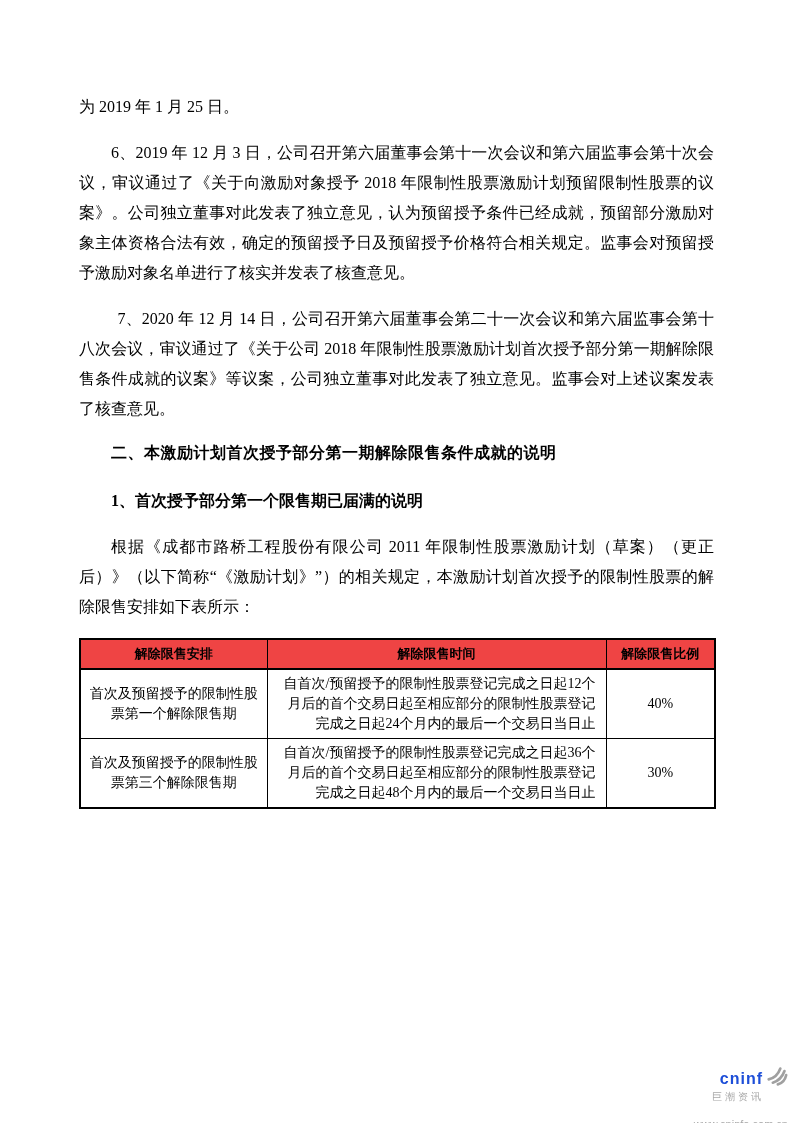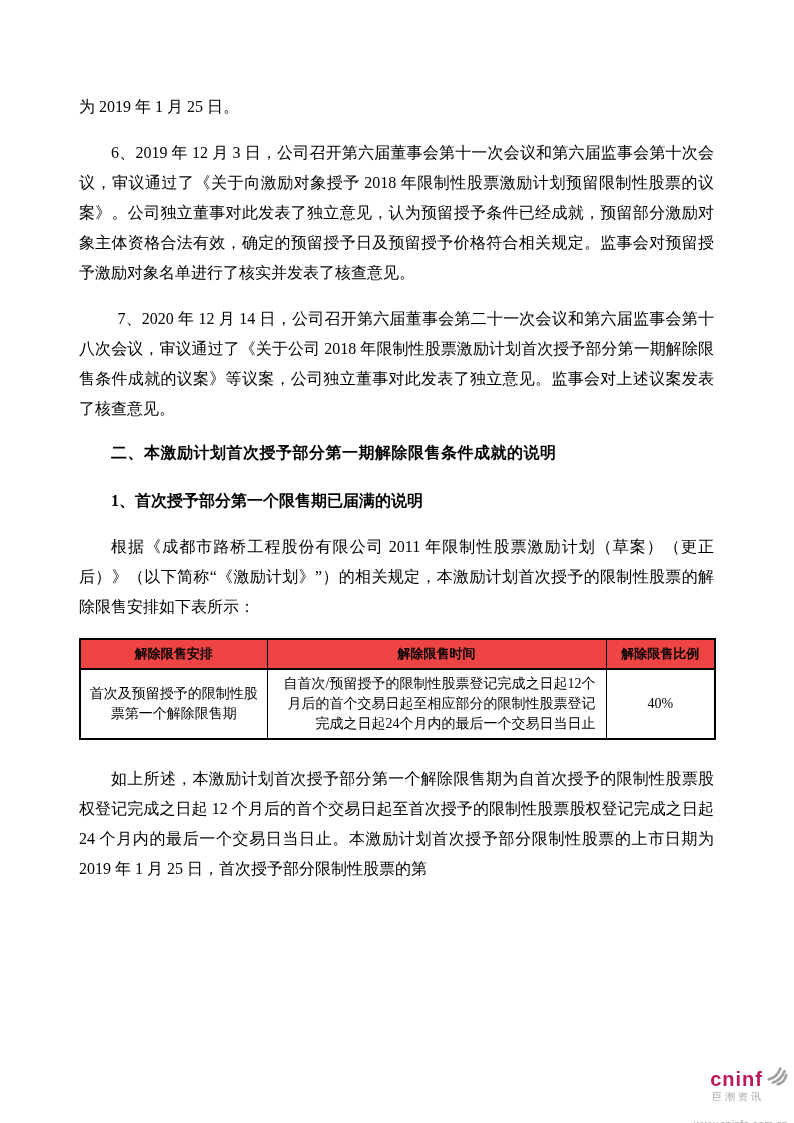--- a/index.html
+++ b/index.html
@@ -80,23 +80,23 @@
   }
   .logo-row {
     display: flex;
     align-items: center;
     justify-content: flex-end;
     gap: 2px;
     line-height: 20px;
   }
   .logo-text {
     font-weight: bold;
-    font-size: 20px;
+    font-size: 16px;
     letter-spacing: 1px;
-    color: #be185d;
+    color: #1d4ed8;
   }
   .swirl-icon { display: inline-block; margin-left: 1px; }
   .brand {
     font-size: 10px;
     letter-spacing: 3px;
     color: #a8a8a8;
     margin: 0 24px 15px 0;
     line-height: 12px;
   }
   .url {
@@ -134,24 +134,28 @@
         <th>解除限售时间</th>
         <th>解除限售比例</th>
       </tr>
     </thead>
     <tbody>
       <tr>
         <td class="c-center">首次及预留授予的限制性股票第一个解除限售期</td>
         <td class="c-left">自首次/预留授予的限制性股票登记完成之日起12个月后的首个交易日起至相应部分的限制性股票登记完成之日起24个月内的最后一个交易日当日止</td>
         <td class="c-center">40%</td>
       </tr>
+      <tr>
+        <td class="c-center">首次及预留授予的限制性股票第三个解除限售期</td>
+        <td class="c-left">自首次/预留授予的限制性股票登记完成之日起36个月后的首个交易日起至相应部分的限制性股票登记完成之日起48个月内的最后一个交易日当日止</td>
+        <td class="c-center">30%</td>
+      </tr>
     </tbody>
   </table>
 
-  <p class="para indent conclusion">如上所述，本激励计划首次授予部分第一个解除限售期为自首次授予的限制性股票股权登记完成之日起 12 个月后的首个交易日起至首次授予的限制性股票股权登记完成之日起 24 个月内的最后一个交易日当日止。本激励计划首次授予部分限制性股票的上市日期为 2019 年 1 月 25 日，首次授予部分限制性股票的第</p>
 
 </div>
 
 <div class="footer">
   <div class="logo-row">
     <span class="logo-text">cninf</span>
     <span class="swirl-icon">
       <svg width="22" height="20" viewBox="0 0 26 24" fill="none">
         <path d="M3 16 Q13 14 17 3" stroke="#a0a0a0" stroke-width="3.2" stroke-linecap="round"></path>
         <path d="M8 20 Q18 17 22 6" stroke="#a0a0a0" stroke-width="3.2" stroke-linecap="round"></path>

